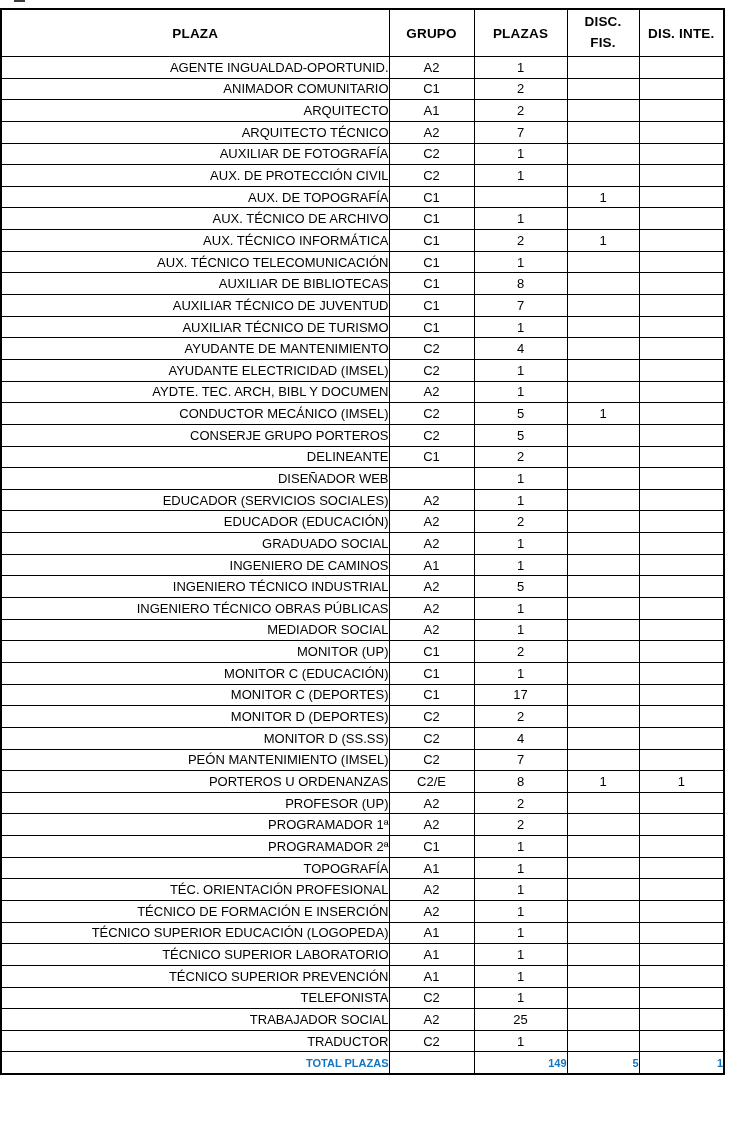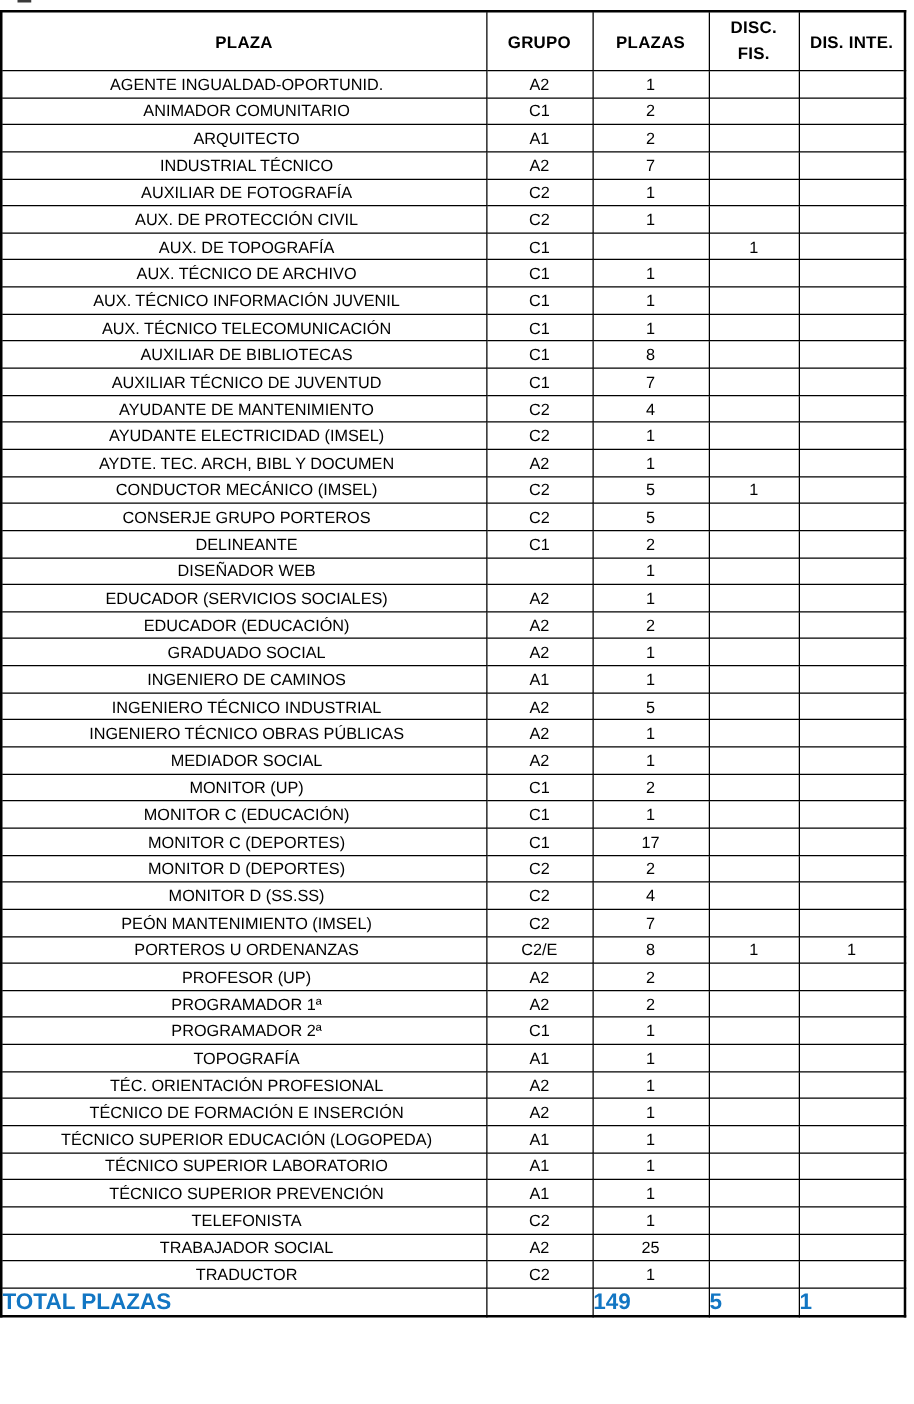--- a/index.html
+++ b/index.html
@@ -55,32 +55,32 @@
     white-space: pre-line;
     line-height: 1.55;
     text-align: center;
   }
   tbody td {
     height: 20.65px;
     font-size: 13px;
     vertical-align: middle;
   }
   td.plaza-cell {
-    text-align: center;
+    text-align: right;
     padding-left: 4px;
   }
   td.center {
     text-align: center;
   }
   tfoot td {
     height: 21px;
-    font-size: 18px;
+    font-size: 11px;
     font-weight: bold;
     color: var(--accent, #1276c3);
-    text-align: left;
+    text-align: right;
     vertical-align: middle;
   }
 </style>
 </head>
 <body>
 
 <div class="page">
   <div class="crop-fragment"></div>
 
   <table class="plazas-table">
@@ -117,21 +117,21 @@
     <td class="center"></td>
   </tr>
         <tr>
     <td class="plaza-cell">ARQUITECTO</td>
     <td class="center">A1</td>
     <td class="center">2</td>
     <td class="center"></td>
     <td class="center"></td>
   </tr>
         <tr>
-    <td class="plaza-cell">INDUSTRIAL TÉCNICO</td>
+    <td class="plaza-cell">ARQUITECTO TÉCNICO</td>
     <td class="center">A2</td>
     <td class="center">7</td>
     <td class="center"></td>
     <td class="center"></td>
   </tr>
         <tr>
     <td class="plaza-cell">AUXILIAR DE FOTOGRAFÍA</td>
     <td class="center">C2</td>
     <td class="center">1</td>
     <td class="center"></td>
@@ -152,44 +152,51 @@
     <td class="center"></td>
   </tr>
         <tr>
     <td class="plaza-cell">AUX. TÉCNICO DE ARCHIVO</td>
     <td class="center">C1</td>
     <td class="center">1</td>
     <td class="center"></td>
     <td class="center"></td>
   </tr>
         <tr>
-    <td class="plaza-cell">AUX. TÉCNICO INFORMACIÓN JUVENIL</td>
-    <td class="center">C1</td>
-    <td class="center">1</td>
-    <td class="center"></td>
+    <td class="plaza-cell">AUX. TÉCNICO INFORMÁTICA</td>
+    <td class="center">C1</td>
+    <td class="center">2</td>
+    <td class="center">1</td>
     <td class="center"></td>
   </tr>
         <tr>
     <td class="plaza-cell">AUX. TÉCNICO TELECOMUNICACIÓN</td>
     <td class="center">C1</td>
     <td class="center">1</td>
     <td class="center"></td>
     <td class="center"></td>
   </tr>
         <tr>
     <td class="plaza-cell">AUXILIAR DE BIBLIOTECAS</td>
     <td class="center">C1</td>
     <td class="center">8</td>
     <td class="center"></td>
     <td class="center"></td>
   </tr>
         <tr>
     <td class="plaza-cell">AUXILIAR TÉCNICO DE JUVENTUD</td>
     <td class="center">C1</td>
     <td class="center">7</td>
+    <td class="center"></td>
+    <td class="center"></td>
+  </tr>
+        <tr>
+    <td class="plaza-cell">AUXILIAR TÉCNICO DE TURISMO</td>
+    <td class="center">C1</td>
+    <td class="center">1</td>
     <td class="center"></td>
     <td class="center"></td>
   </tr>
         <tr>
     <td class="plaza-cell">AYUDANTE DE MANTENIMIENTO</td>
     <td class="center">C2</td>
     <td class="center">4</td>
     <td class="center"></td>
     <td class="center"></td>
   </tr>

